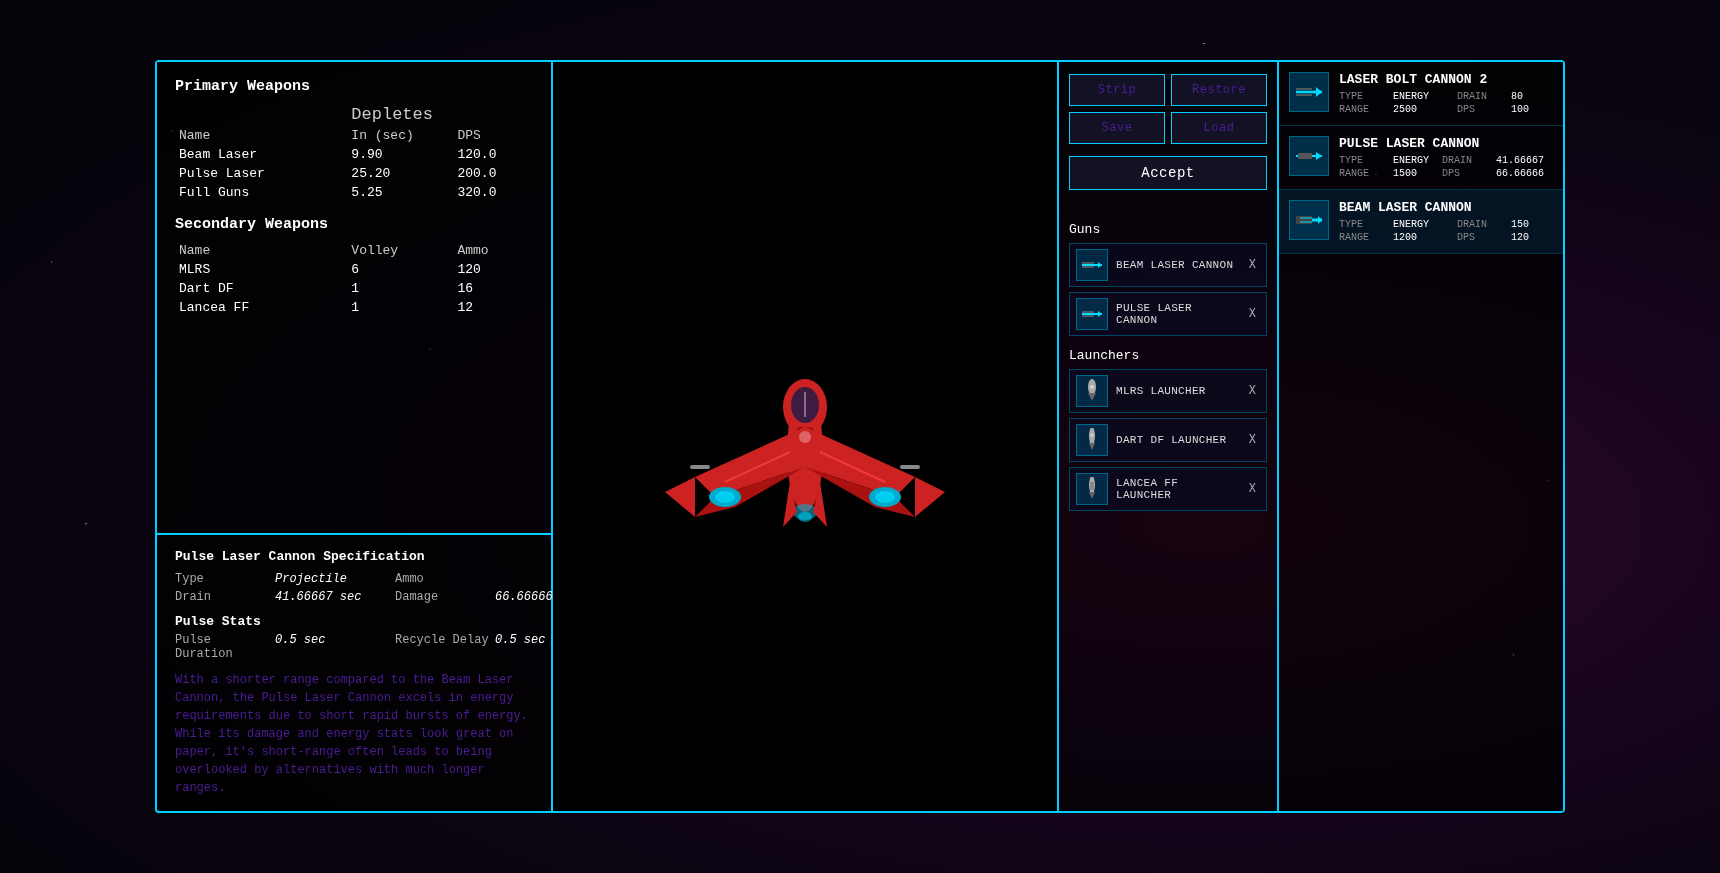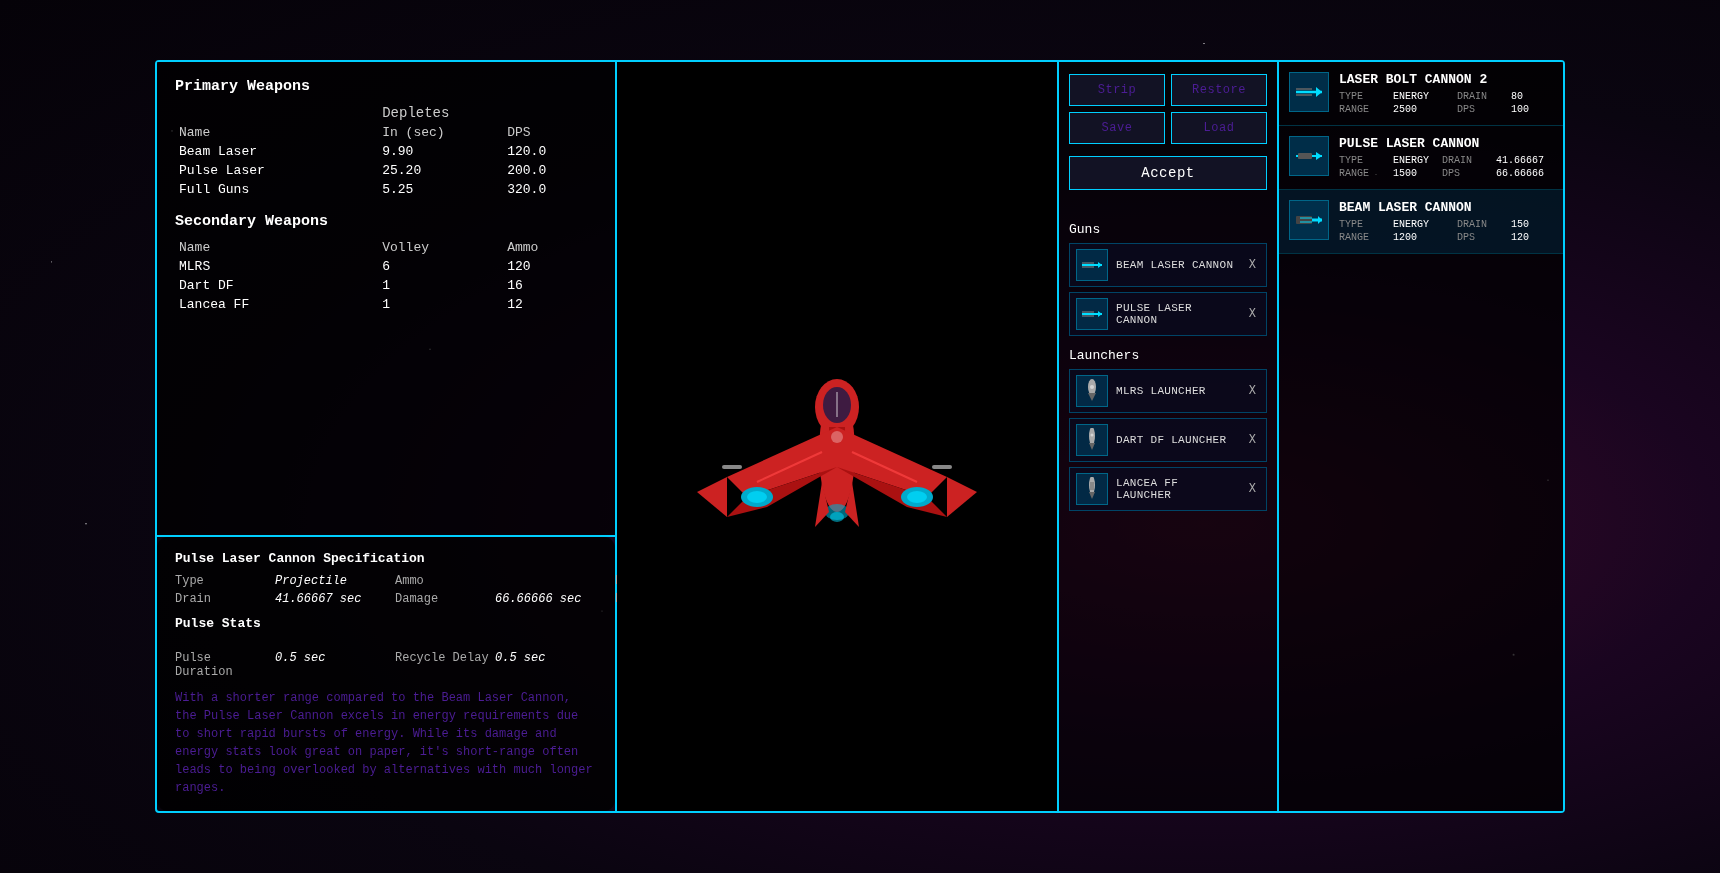--- a/index.html
+++ b/index.html
@@ -44,21 +44,21 @@
       bottom: 60px;
       border: 2px solid #00cfff;
       border-radius: 4px;
       display: flex;
       flex-direction: row;
       gap: 0;
     }
 
     
     .left-section {
-      width: 460px;
+      width: 396px;
       border-right: 2px solid #00cfff;
       display: flex;
       flex-direction: column;
     }
 
     .weapons-panel {
       flex: 1;
       padding: 16px 18px;
       border-bottom: 2px solid #00cfff;
       background: rgba(0,0,0,0.7);
@@ -131,21 +131,21 @@
     .spec-value {
       color: #ffffff;
       font-size: 12px;
       font-style: italic;
     }
 
     .pulse-stats-title {
       font-weight: bold;
       font-size: 13px;
       color: #ffffff;
-      margin-bottom: 20px;
+      margin-bottom: 4px;
     }
 
     .pulse-stats-grid {
       display: grid;
       grid-template-columns: 100px 120px 100px 120px;
       gap: 4px 0;
       margin-bottom: 10px;
     }
 
     .spec-desc {
@@ -331,21 +331,21 @@
     }
 
     
     ::-webkit-scrollbar { width: 4px; }
     ::-webkit-scrollbar-track { background: rgba(0,0,0,0.3); }
     ::-webkit-scrollbar-thumb { background: #00cfff; }
 
     .depletes-header {
       text-align: center;
       color: #cccccc;
-      font-size: 14px;
+      font-size: 17px;
       font-weight: normal;
     }
 
     .indent { padding-left: 8px; }
   </style>
 </head>
 <body>
 
 <div class="main-panel">
 

